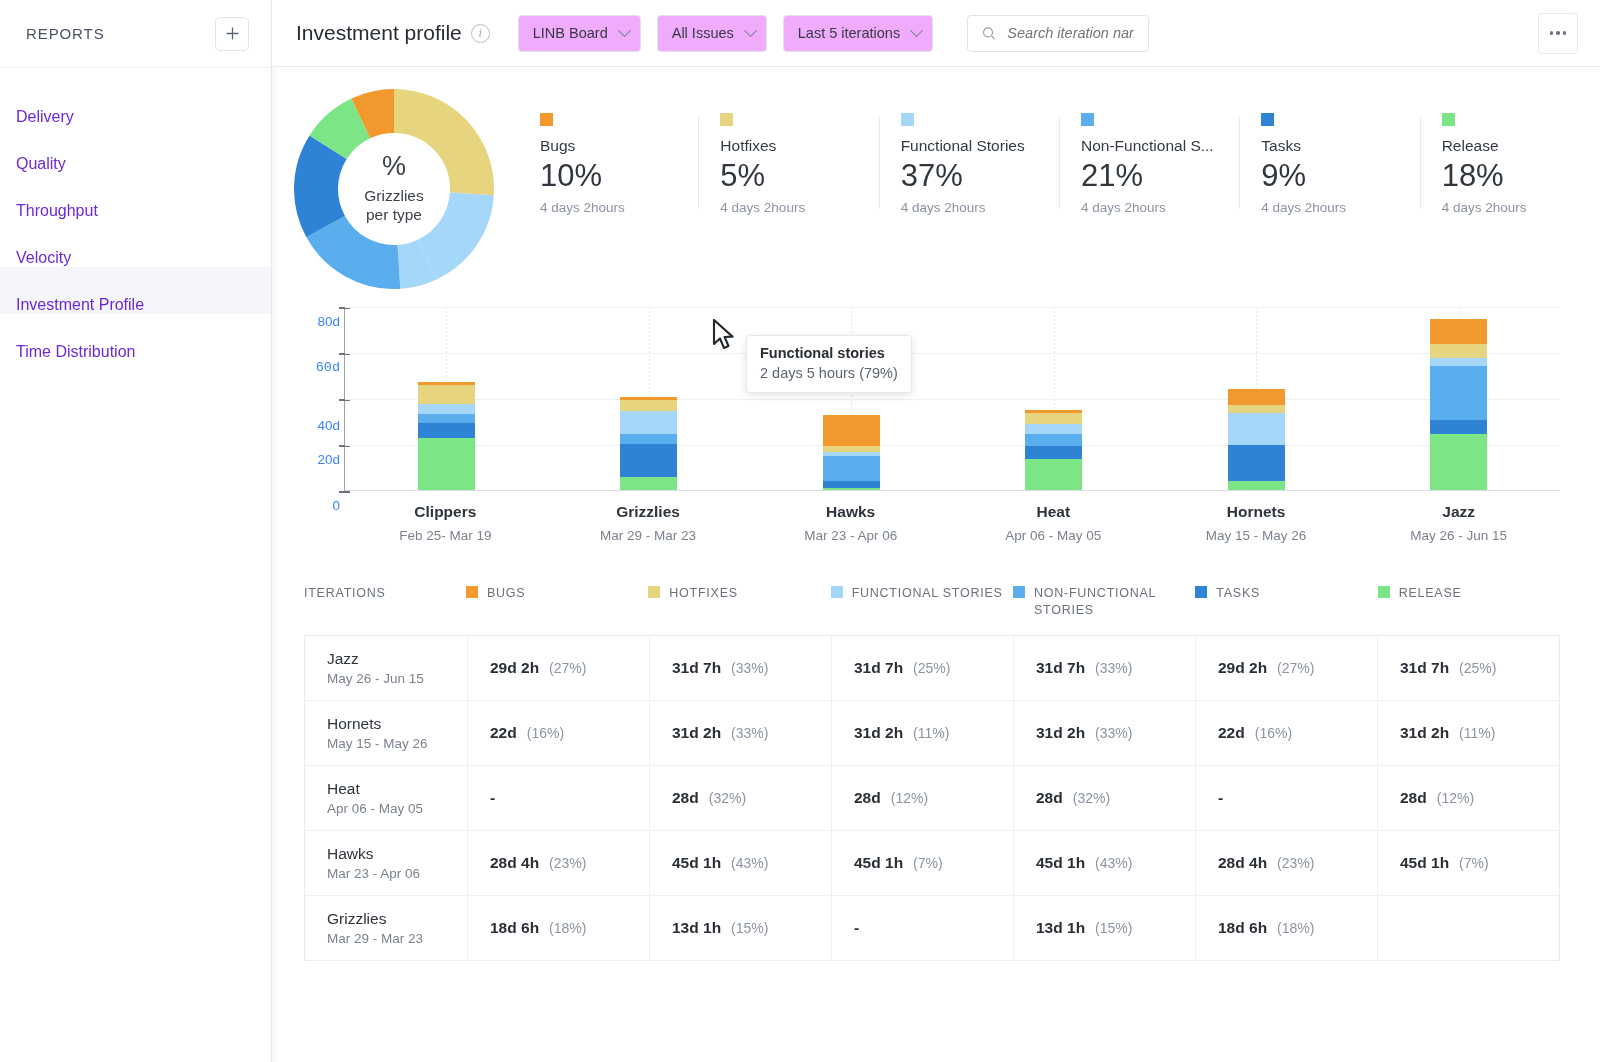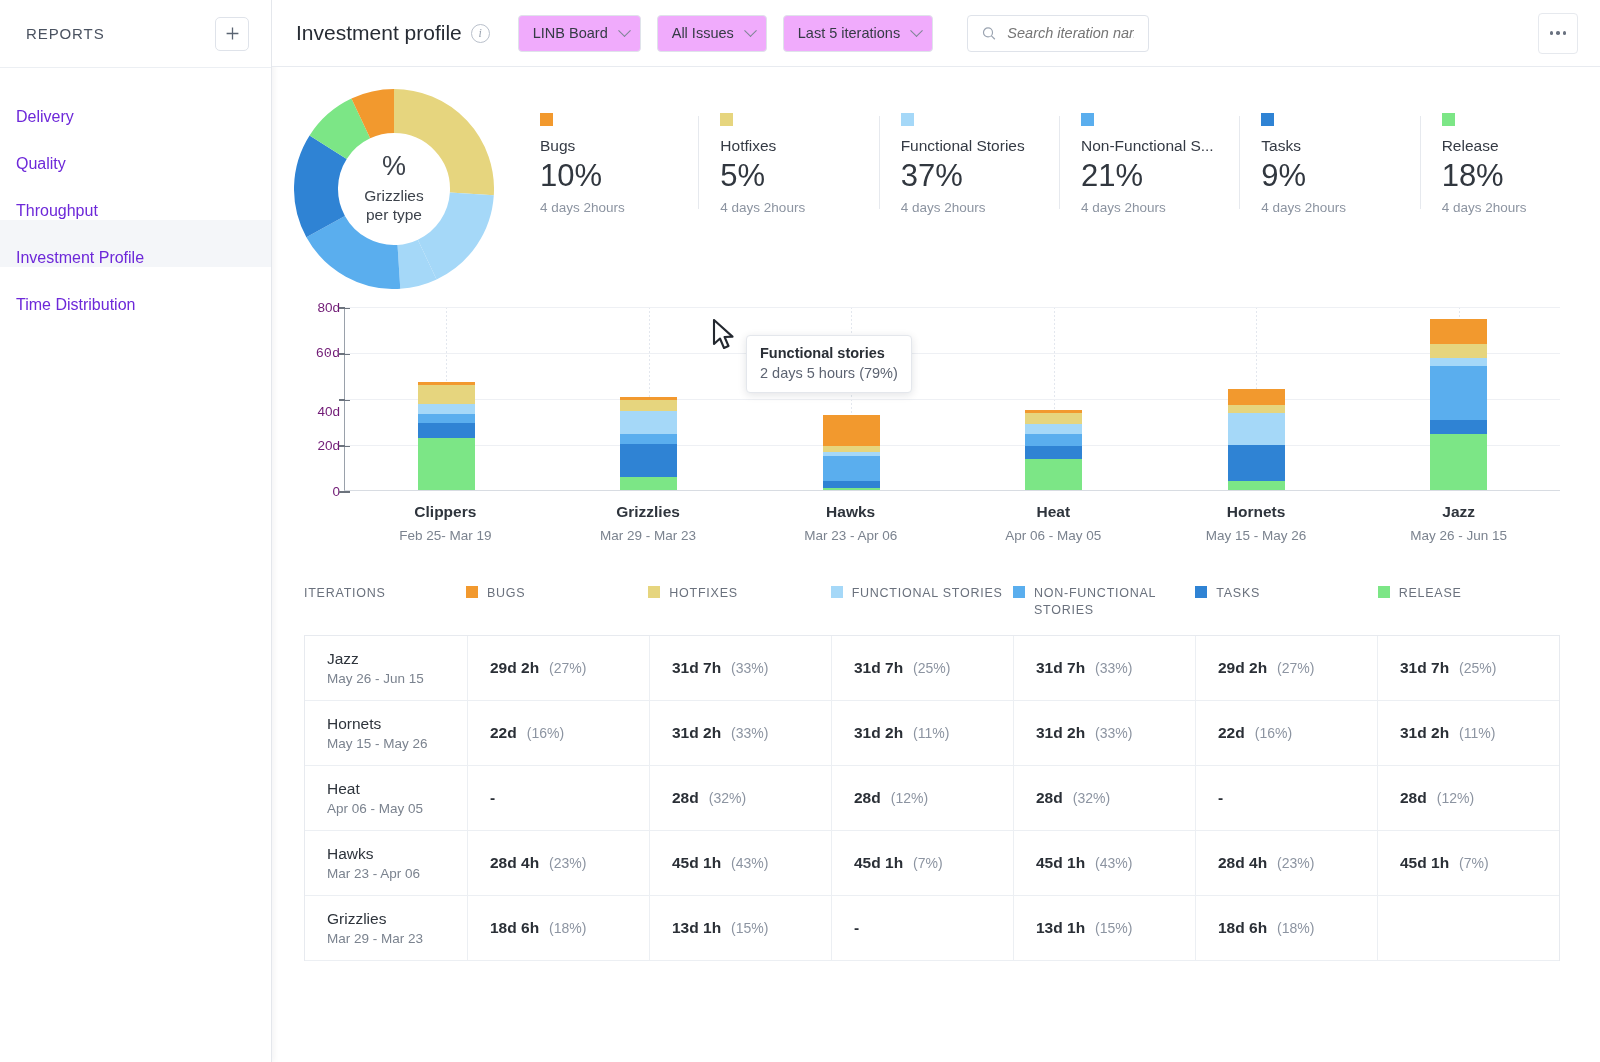--- a/index.html
+++ b/index.html
@@ -129,21 +129,21 @@
   .tt-sub span { color: #5d6472; }
   .cursor { position: absolute; left: 440px; top: 252px; z-index: 25; }
 
   
   .chart-section { padding: 18px 40px 0 24px; }
   .chart-title { font-size: 16px; color: #343a44; margin-bottom: 18px; padding-left: 8px; }
   .chart { position: relative; height: 250px; }
   .yaxis { position: absolute; left: 0; top: 0; width: 44px; height: 184px; }
   .ytick {
     position: absolute; right: 0; transform: translateY(-50%);
-    font-size: 13.5px; color: #701a75; text-align: right; width: 40px;
+    font-size: 13.5px; color: #3b82f6; text-align: right; width: 40px; margin-top: 14px;
   }
   .plot {
     position: absolute; left: 48px; right: 0; top: 0; height: 184px;
     border-left: 1.3px solid #9aa1ab;
     border-bottom: 1.3px solid #d8dce2;
   }
   .gridline { position: absolute; left: 0; right: 0; height: 1px; background: #eef0f4; }
   .tickmark { position: absolute; left: -6px; width: 11px; height: 1.6px; background: #6c737d; }
   .bars { position: absolute; inset: 0; display: flex; }
   .bar-col { flex: 1; position: relative; display: flex; justify-content: center; align-items: flex-end; }
@@ -195,20 +195,23 @@
     </div>
     <nav class="nav-list" id="nav-list">
         <div class="nav-item">
           <span>Delivery</span>
         </div>
         <div class="nav-item">
           <span>Quality</span>
         </div>
         <div class="nav-item">
           <span>Throughput</span>
+        </div>
+        <div class="nav-item">
+          <span>Velocity</span>
         </div>
         <div class="nav-item active">
           <span>Investment Profile</span>
         </div>
         <div class="nav-item">
           <span>Time Distribution</span>
         </div>
       </nav>
   </aside>
 

